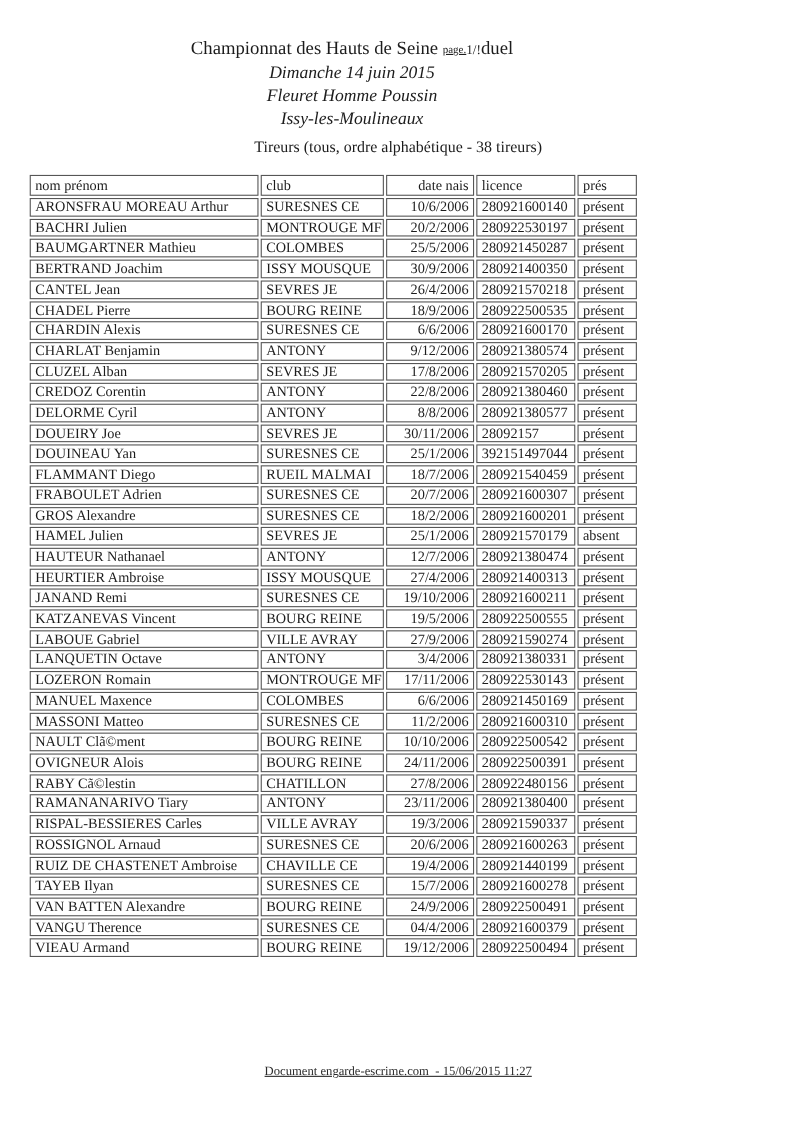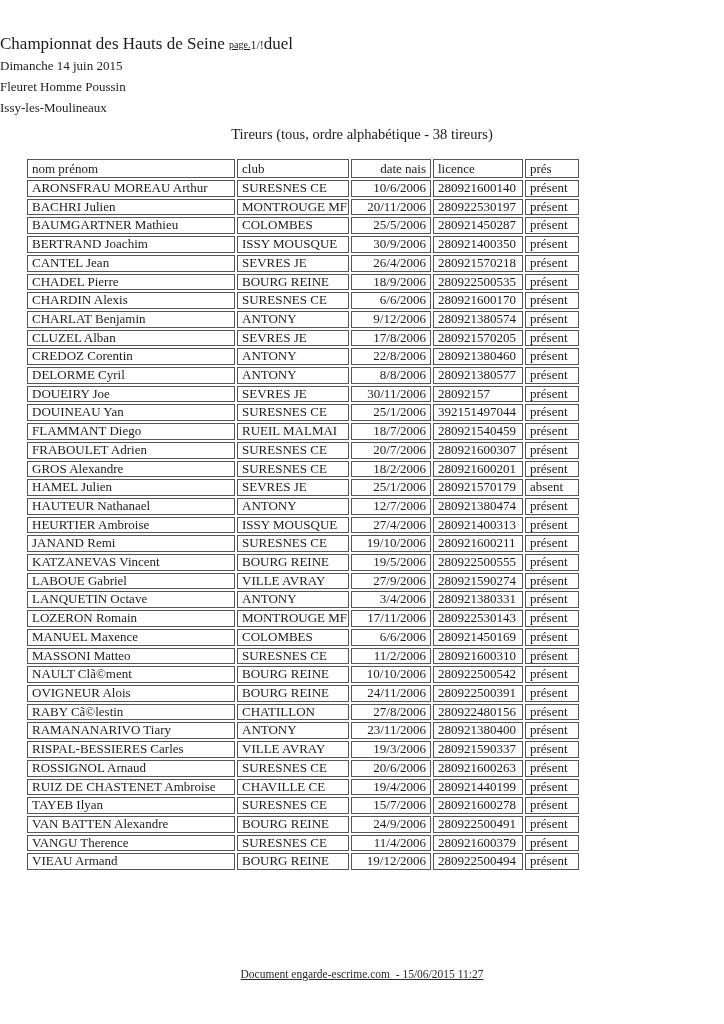--- a/index.html
+++ b/index.html
@@ -5,29 +5,29 @@
   * { margin: 0; padding: 0; box-sizing: border-box; }
   html, body {
     width: 724px; height: 1024px;
     background: #ffffff;
     font-family: "Liberation Serif", "DejaVu Serif", serif;
     color: #1c1c1c;
     overflow: hidden;
   }
   .page { position: relative; width: 724px; height: 1024px; background: #fff; }
 
-  .title-block { position: absolute; top: 34px; left: 0; width: 640px; }
+  .title-block { position: absolute; top: 34px; left: 0; width: 640px; text-align: center; }
   .title-line1 { font-size: 17px; line-height: 20px; white-space: nowrap; }
   .title-page-small {
     font-size: 10px;
     text-decoration: underline;
     vertical-align: 1px;
   }
   .title-page-mid { font-size: 12px; }
-  .subtitle { font-size: 13px; line-height: 21px; }
+  .subtitle { font-size: 16px; line-height: 21px; font-style: italic; }
 
   .section-heading {
     position: absolute; top: 126px; left: 0; width: 724px;
     text-align: center; font-size: 14.5px;
   }
 
   table.tireurs {
     position: absolute; left: 25px; top: 157px;
     border-collapse: separate;
     border-spacing: 2px;
@@ -90,21 +90,21 @@
         <tr>
           <td>ARONSFRAU MOREAU Arthur</td>
           <td>SURESNES CE</td>
           <td class="col-right">10/6/2006</td>
           <td>280921600140</td>
           <td>présent</td>
         </tr>
         <tr>
           <td>BACHRI Julien</td>
           <td>MONTROUGE MF</td>
-          <td class="col-right">20/11/2006</td>
+          <td class="col-right">20/2/2006</td>
           <td>280922530197</td>
           <td>présent</td>
         </tr>
         <tr>
           <td>BAUMGARTNER Mathieu</td>
           <td>COLOMBES</td>
           <td class="col-right">25/5/2006</td>
           <td>280921450287</td>
           <td>présent</td>
         </tr>
@@ -328,21 +328,21 @@
         <tr>
           <td>VAN BATTEN Alexandre</td>
           <td>BOURG REINE</td>
           <td class="col-right">24/9/2006</td>
           <td>280922500491</td>
           <td>présent</td>
         </tr>
         <tr>
           <td>VANGU Therence</td>
           <td>SURESNES CE</td>
-          <td class="col-right">11/4/2006</td>
+          <td class="col-right">04/4/2006</td>
           <td>280921600379</td>
           <td>présent</td>
         </tr>
         <tr>
           <td>VIEAU Armand</td>
           <td>BOURG REINE</td>
           <td class="col-right">19/12/2006</td>
           <td>280922500494</td>
           <td>présent</td>
         </tr>

